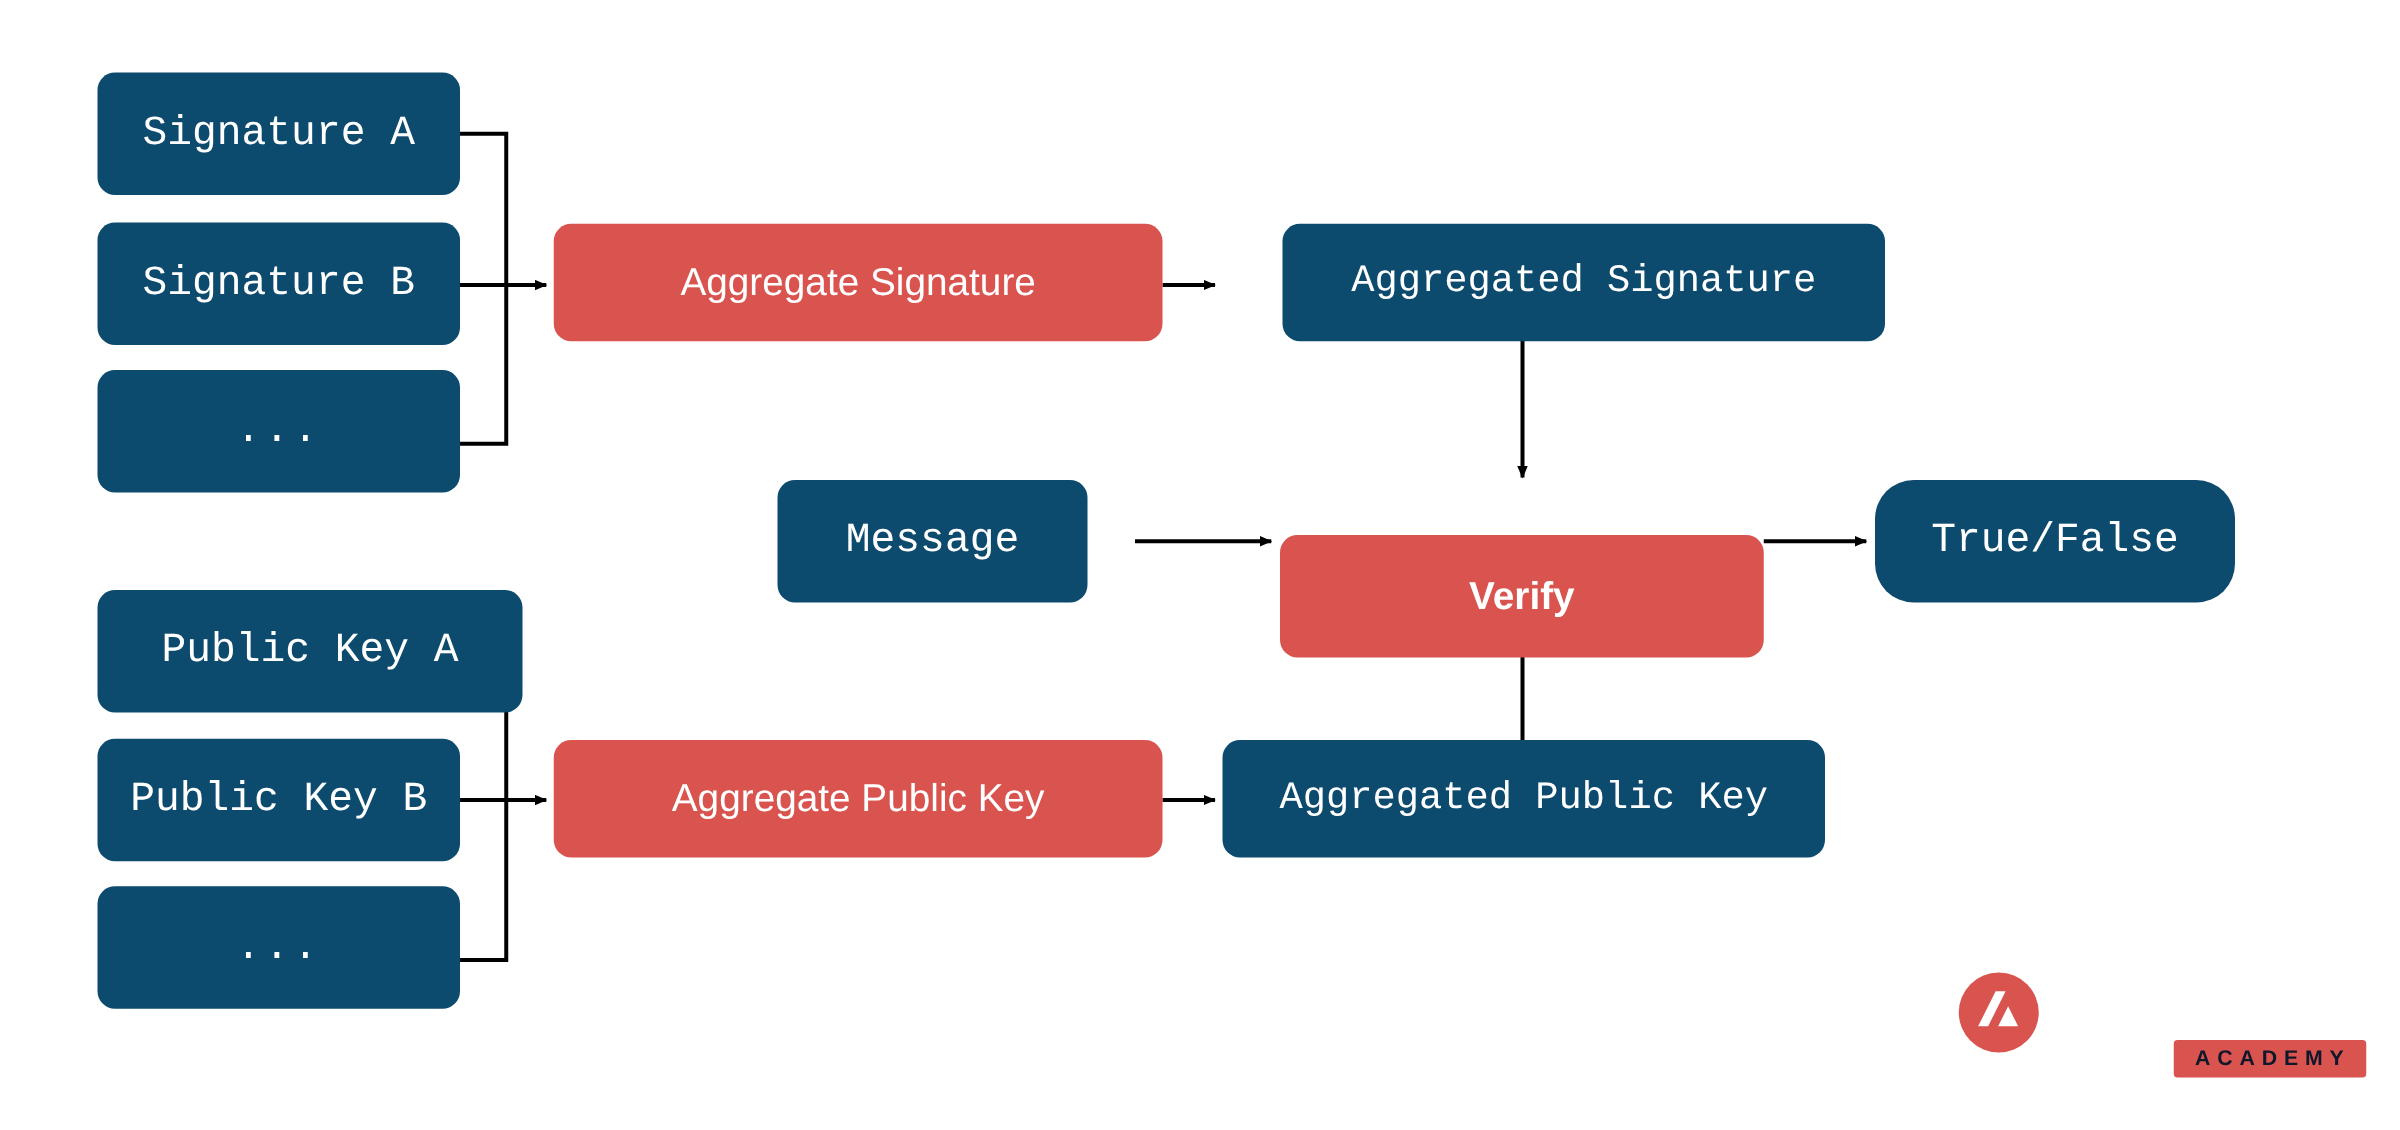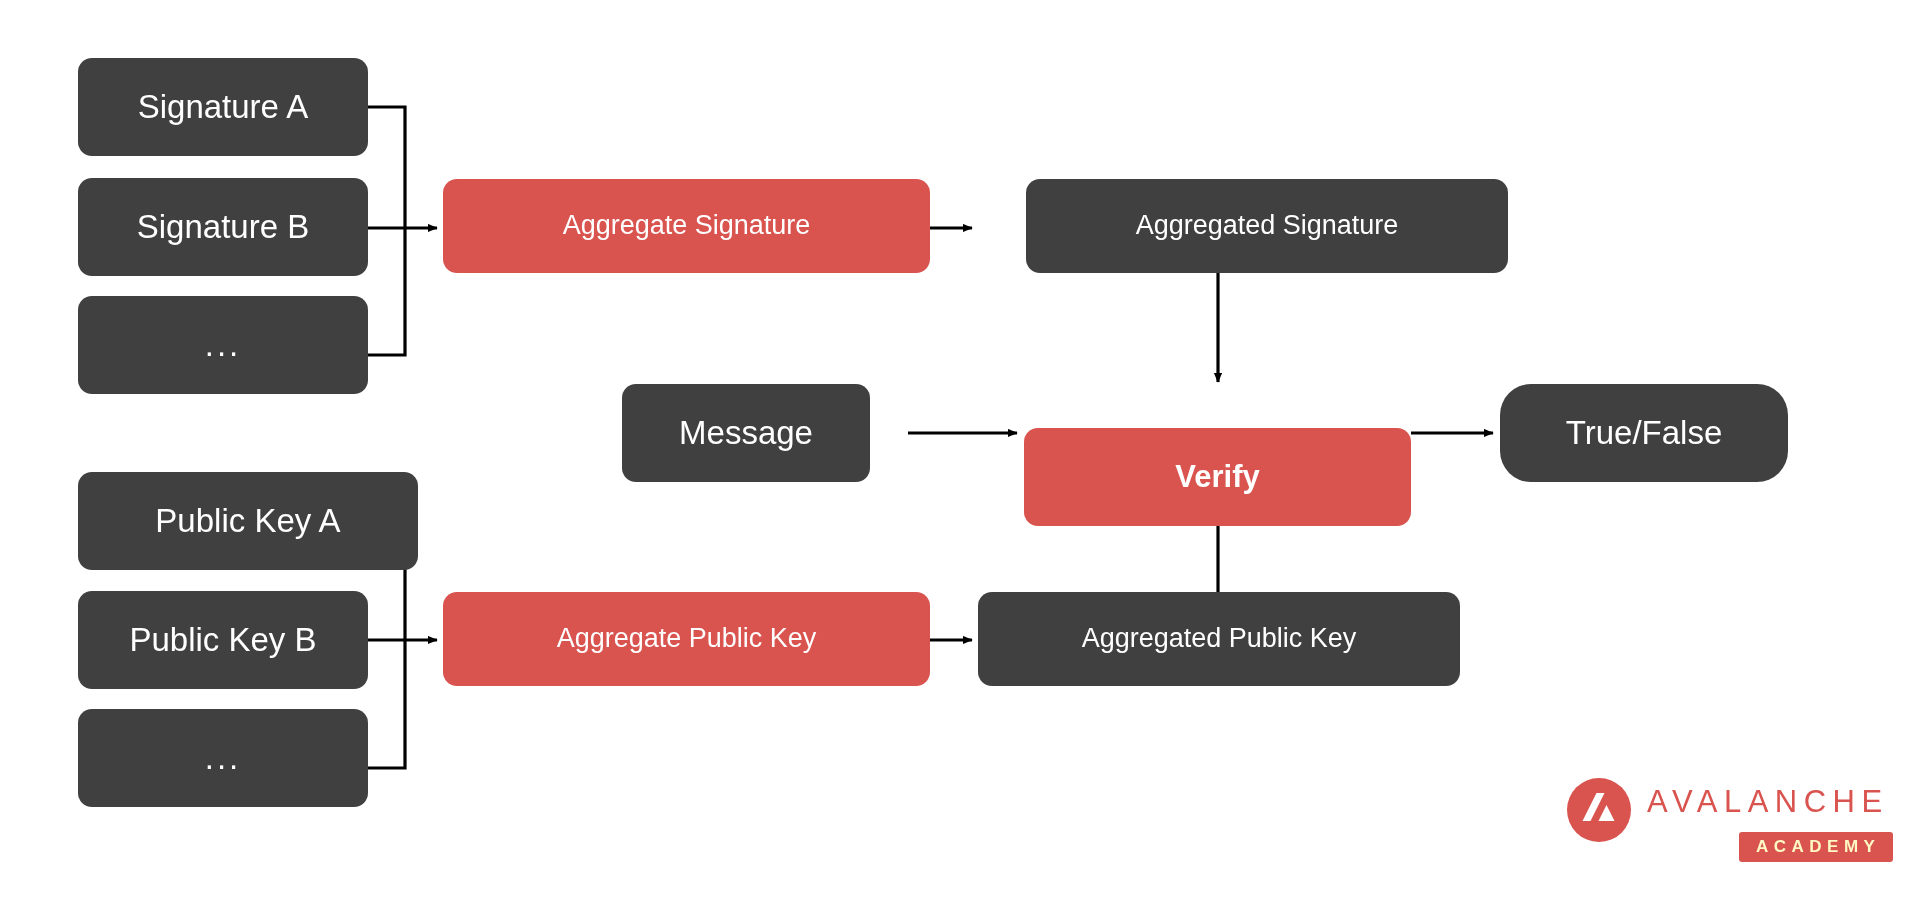--- a/index.html
+++ b/index.html
@@ -15,46 +15,46 @@
   .node{
     position:absolute;
     display:flex;align-items:center;justify-content:center;
     border-radius:14px;
     color:#ffffff;
     box-sizing:border-box;
     text-align:center;
     line-height:1.1;
     white-space:nowrap;
   }
-  .blue{background:#404040;}
+  .blue{background:#0c4a6e;font-family:Liberation Mono, monospace;}
   .red{background:#d9534f;}
   .node .lbl{display:block;}
 
   .f-lg{font-size:33px;font-weight:400;}
-  .f-md{font-size:27px;font-weight:400;}
+  .f-md{font-size:31px;font-weight:400;}
   .f-bold{font-size:31px;font-weight:700;}
   .f-dots{font-size:33px;letter-spacing:3px;font-weight:400;}
 
   svg#wires{position:absolute;left:0;top:0;width:1920px;height:904px;pointer-events:none;}
 
   
   #logo{position:absolute;left:1567px;top:770px;width:330px;height:95px;}
   #logo .mark{
     position:absolute;left:0;top:8px;width:64px;height:64px;border-radius:50%;
     background:#d9534f;
   }
   #logo .mark svg{position:absolute;left:12px;top:13px;}
   #logo .word{
     position:absolute;left:80px;top:14px;
     color:#d9534f;font-size:31px;letter-spacing:6.5px;font-weight:400;
     font-family:"Liberation Sans", sans-serif;
   }
   #logo .acad{
     position:absolute;left:172px;top:62px;
-    background:#d9534f;color:#fef9c3;
+    background:#d9534f;color:#0f172a;
     font-size:17px;letter-spacing:5.5px;font-weight:700;
     padding:5px 13px 5px 17px;border-radius:3px;
   }
 </style>
 </head>
 <body>
 
 <div id="stage">
 
   <svg id="wires" viewBox="0 0 1920 904" xmlns="http://www.w3.org/2000/svg">
@@ -139,17 +139,16 @@
     <span class="lbl f-lg">True/False</span>
   </div>
 
   <div id="logo">
     <div class="mark">
       <svg width="40" height="38" viewBox="0 0 40 38" xmlns="http://www.w3.org/2000/svg" aria-hidden="true">
         <path d="M17.5 2 L3.5 30 L11.5 30 L25.5 2 Z" fill="#ffffff"></path>
         <path d="M27.5 14 L19.5 30 L35.5 30 Z" fill="#ffffff"></path>
       </svg>
     </div>
-    <div class="word">AVALANCHE</div>
     <div class="acad">ACADEMY</div>
   </div>
 
 </div>
 
 </body></html>

